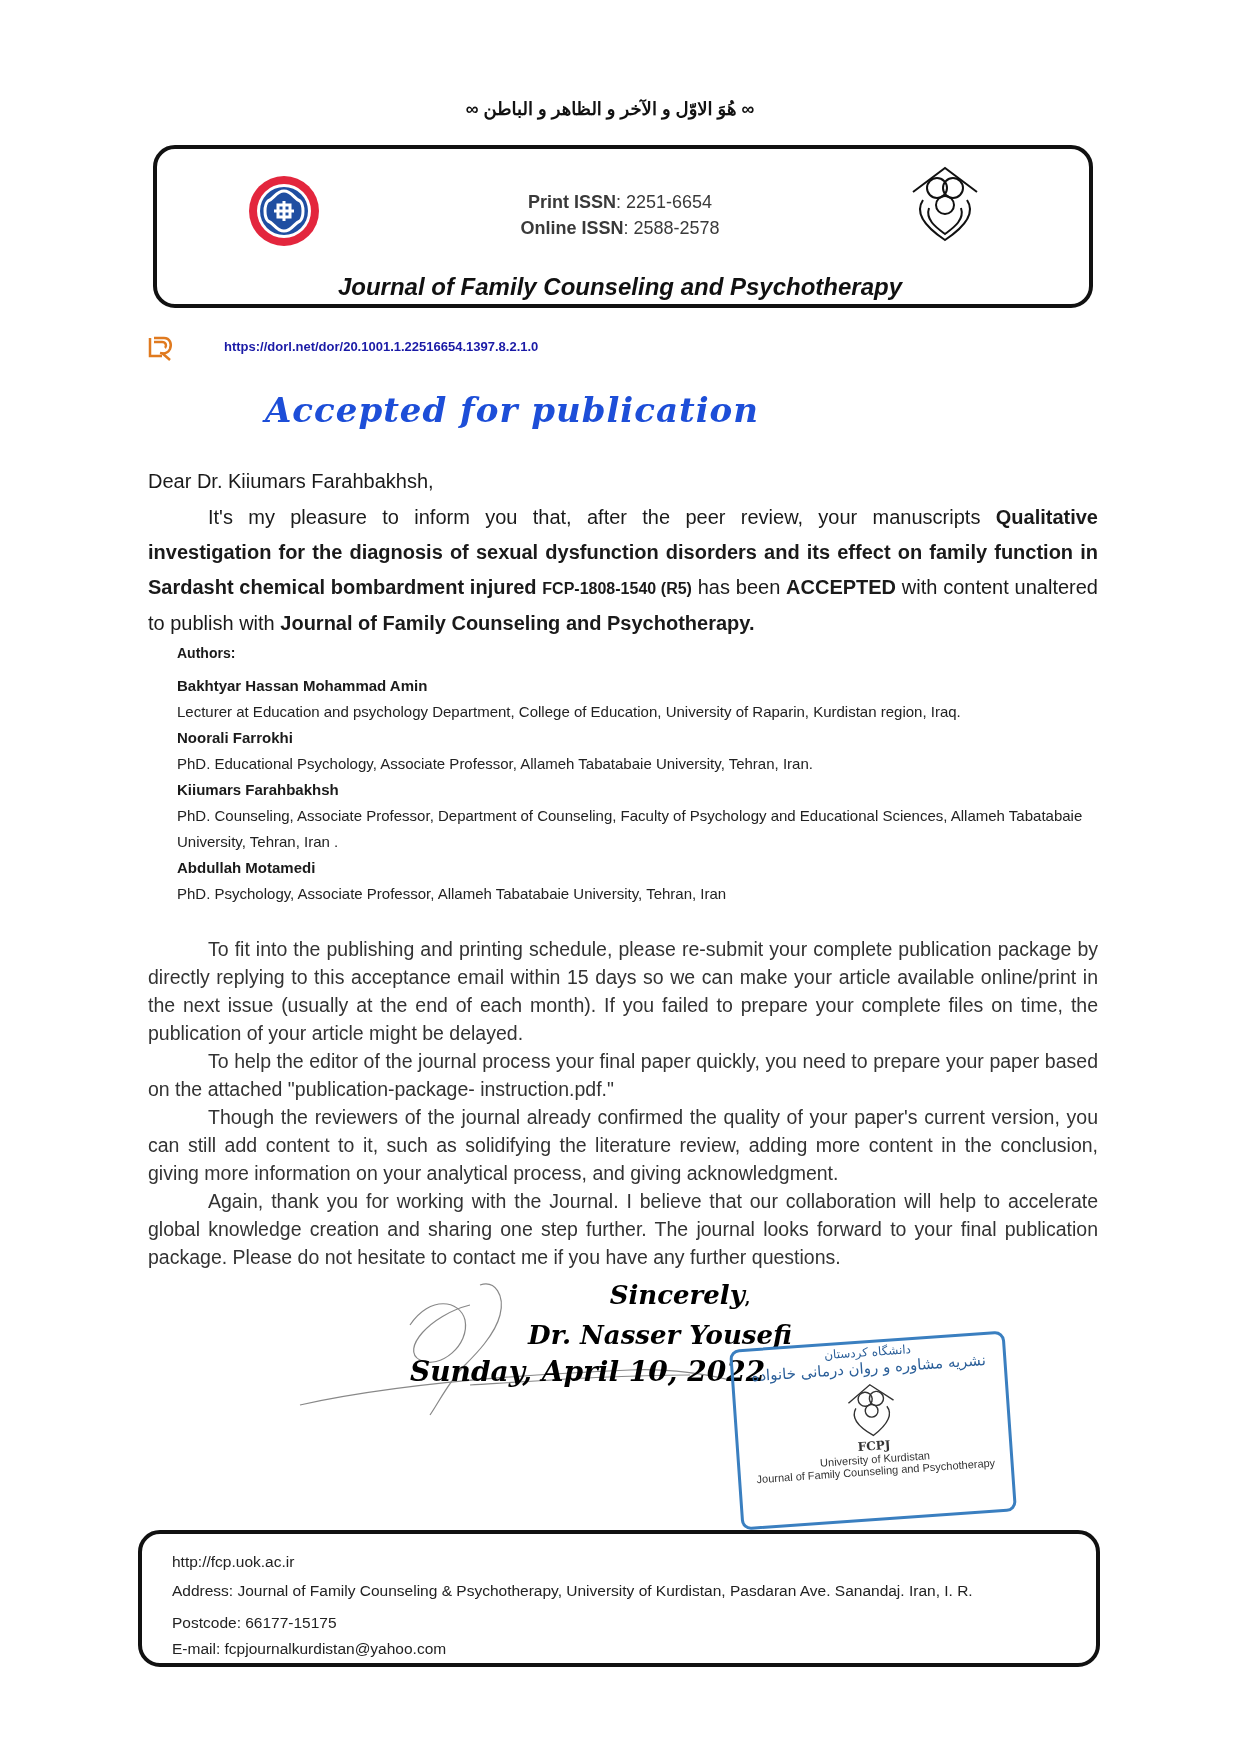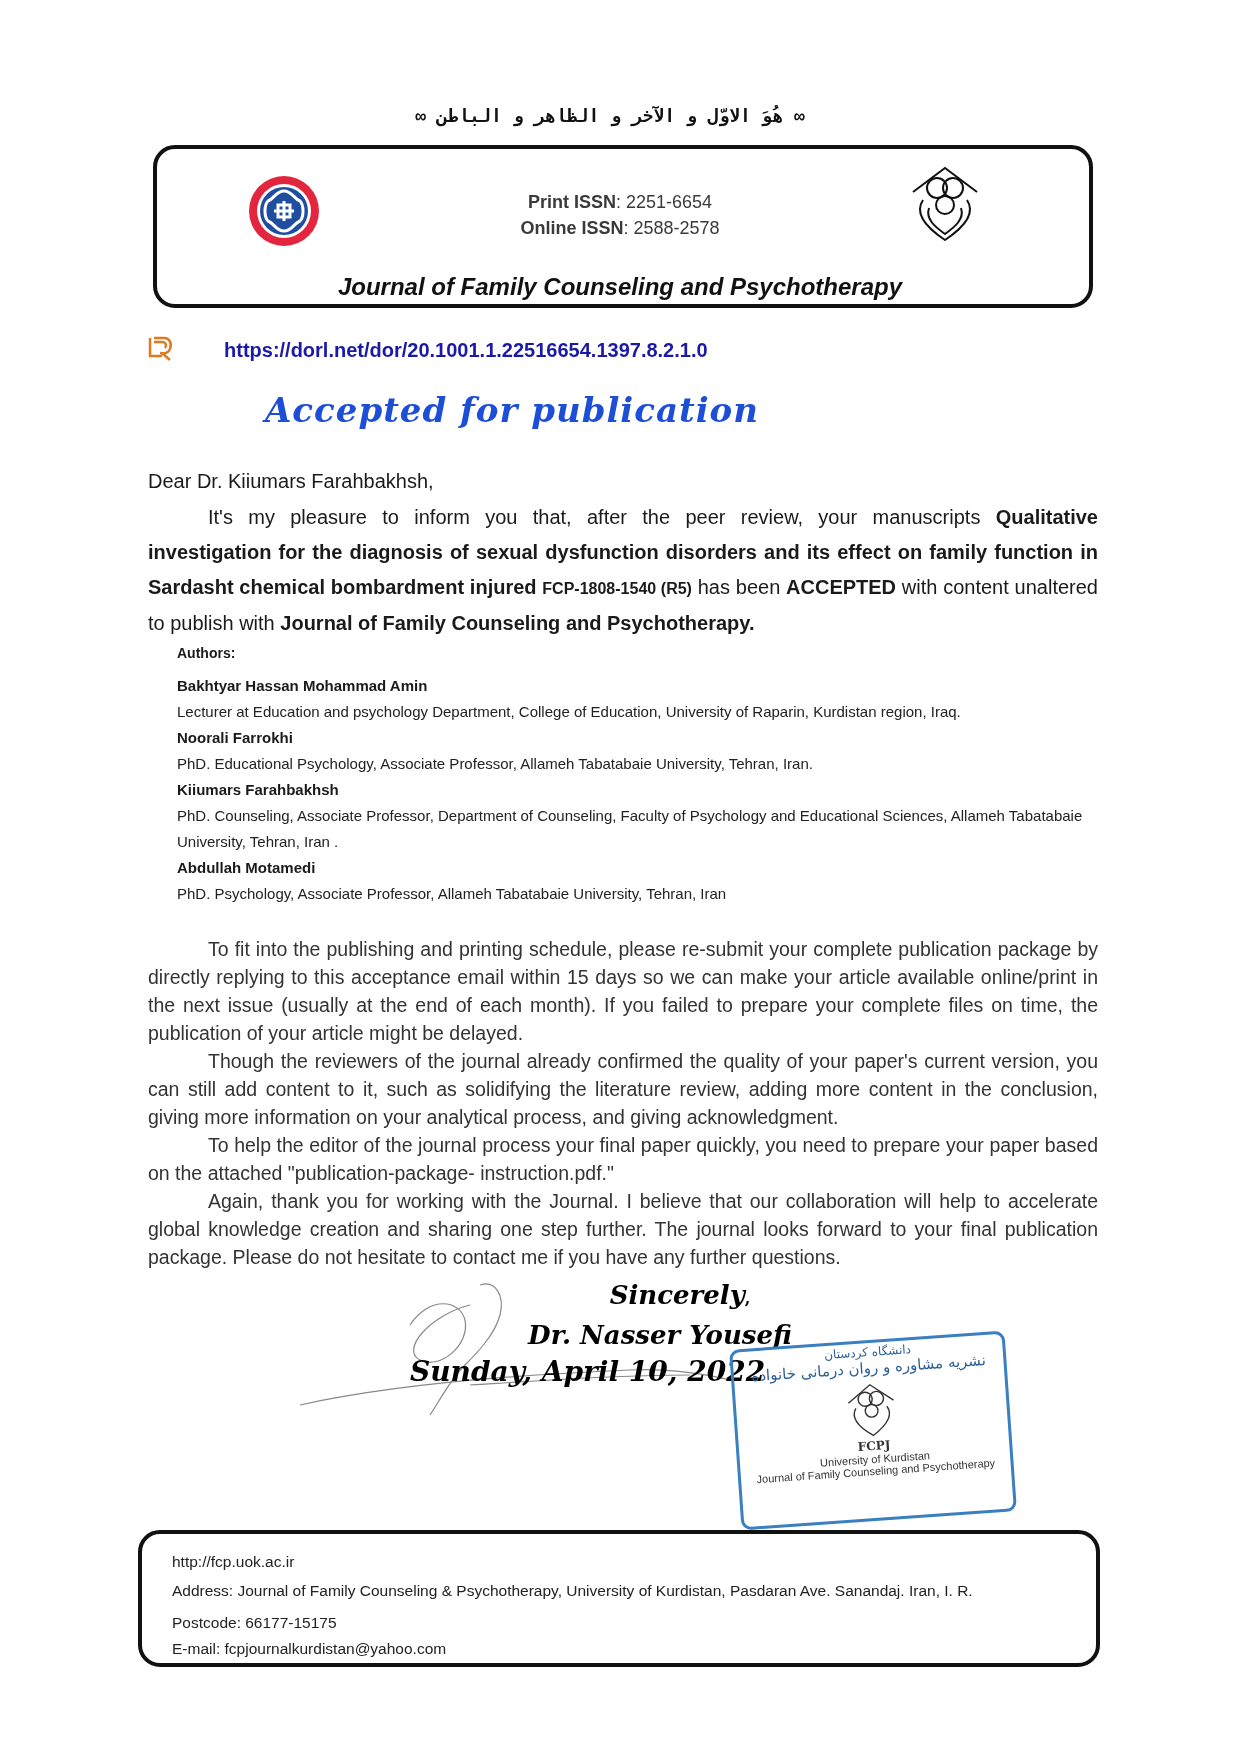--- a/index.html
+++ b/index.html
@@ -3,41 +3,40 @@
 <meta charset="utf-8">
 <style>
   html, body { margin: 0; padding: 0; background: #ffffff; }
   body {
     width: 1240px; height: 1754px; position: relative; overflow: hidden;
     font-family: "Liberation Sans", sans-serif; color: #1a1a1a;
   }
   .abs { position: absolute; }
   .basmala {
     top: 98px; left: 0; width: 1220px; text-align: center;
-    font-family: Liberation Mono, monospace; font-size: 18px; font-weight: bold; color: #111;
+    font-family: Liberation Sans, sans-serif; font-size: 18px; font-weight: bold; color: #111;
     direction: rtl;
-    margin-top: 7px;
   }
   .header-box {
     top: 145px; left: 153px; width: 940px; height: 163px;
     border: 4px solid #111; border-radius: 22px; box-sizing: border-box;
   }
   .logo-uok { top: 175px; left: 248px; width: 72px; height: 72px; }
   .logo-fcp { top: 160px; left: 905px; width: 80px; height: 85px; }
   .issn { left: 0; width: 1240px; text-align: center; font-size: 18px; color: #3a3a3a; }
   .issn b { color: #3a3a3a; }
   .issn-print { top: 192px; }
   .issn-online { top: 218px; }
   .journal-title {
     top: 273px; left: 0; width: 1240px; text-align: center;
     font-size: 24px; font-style: italic; font-weight: bold; color: #111;
   }
   .doi-icon { top: 336px; left: 148px; width: 26px; height: 26px; }
   .doi-link {
-    top: 339px; left: 224px; font-size: 20px; font-weight: bold; color: #1a1aa6; text-decoration: none;
+    top: 339px; left: 224px; font-size: 13px; font-weight: bold; color: #1a1aa6; text-decoration: none;
   }
   .accepted {
     top: 390px; left: 0; width: 1024px; text-align: center;
     font-family: "DejaVu Serif", serif; font-size: 34px; font-weight: bold; font-style: italic;
     color: #1d4ed8; letter-spacing: 1px;
   }
   .salutation { top: 470px; left: 148px; font-size: 20px; color: #1a1a1a; }
   .para {
     left: 148px; width: 950px; font-size: 20px; line-height: 35px; text-align: justify;
     color: #1a1a1a;
@@ -149,22 +148,22 @@
     <div class="author-aff">PhD. Counseling, Associate Professor, Department of Counseling, Faculty of Psychology and Educational Sciences, Allameh Tabatabaie University, Tehran, Iran .</div>
   </div>
   <div>
     <div class="author-name">Abdullah Motamedi</div>
     <div class="author-aff">PhD. Psychology, Associate Professor, Allameh Tabatabaie University, Tehran, Iran</div>
   </div>
 </div>
 
 <div class="abs para p2">
   <div><span class="indent"></span><span>To fit into the publishing and printing schedule, please re-submit your complete publication package by directly replying to this acceptance email within 15 days so we can make your article available online/print in the next issue (usually at the end of each month). If you failed to prepare your complete files on time, the publication of your article might be delayed.</span></div>
+  <div><span class="indent"></span><span>To help the editor of the journal process your final paper quickly, you need to prepare your paper based on the attached "publication-package- instruction.pdf."</span></div>
   <div><span class="indent"></span><span>Though the reviewers of the journal already confirmed the quality of your paper's current version, you can still add content to it, such as solidifying the literature review, adding more content in the conclusion, giving more information on your analytical process, and giving acknowledgment.</span></div>
-  <div><span class="indent"></span><span>To help the editor of the journal process your final paper quickly, you need to prepare your paper based on the attached "publication-package- instruction.pdf."</span></div>
   <div><span class="indent"></span><span>Again, thank you for working with the Journal. I believe that our collaboration will help to accelerate global knowledge creation and sharing one step further. The journal looks forward to your final publication package. Please do not hesitate to contact me if you have any further questions.</span></div>
 </div>
 
 <svg class="abs signature-scribble" viewBox="0 0 500 150">
   <g fill="none" stroke="#888" stroke-width="1.2">
     <path d="M10 130 C100 110 220 100 340 95 C380 93 420 100 440 105"></path>
     <path d="M120 50 C140 20 170 25 175 45 C180 70 150 95 130 85 C110 75 140 40 180 30"></path>
     <path d="M190 10 C205 5 215 20 210 40 C205 60 185 80 175 90 C160 105 150 125 140 140"></path>
     <path d="M180 110 C260 105 330 100 400 100"></path>
   </g>

